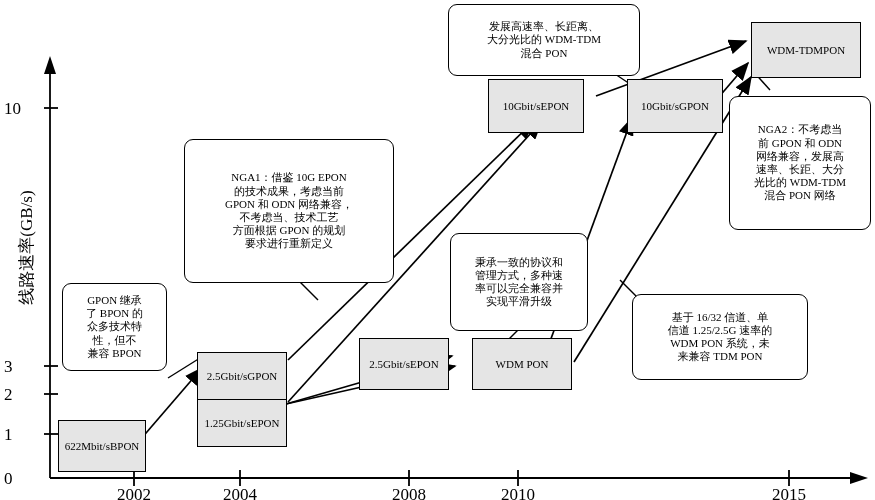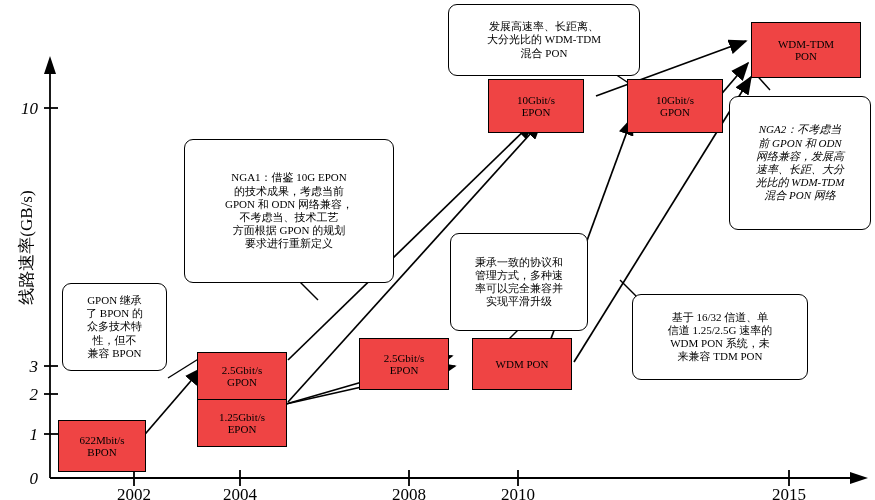--- a/index.html
+++ b/index.html
@@ -6,34 +6,34 @@
   body{
     width:875px;height:500px;background:#ffffff;
     font-family:"Liberation Serif","DejaVu Serif",serif;
     color:#000;overflow:hidden;position:relative;
   }
   #stage{position:relative;width:875px;height:500px;}
 
   svg.layer{position:absolute;left:0;top:0;width:875px;height:500px;pointer-events:none;}
 
   .node{
-    position:absolute;border:1.6px solid #000;background:#ef4444;
-    display:flex;flex-direction:column;align-items:center;justify-content:center;
+    position:absolute;border:1.6px solid #000;background:#e5e5e5;
+    display:flex;flex-direction:row;align-items:center;justify-content:center;
     text-align:center;line-height:1.12;box-sizing:border-box;
   }
   .node .ln{display:block;white-space:nowrap;}
 
   .callout{
     position:absolute;border:1.6px solid #000;border-radius:9px;background:#fff;
     display:flex;flex-direction:column;align-items:center;justify-content:center;
     text-align:center;line-height:1.2;box-sizing:border-box;padding:3px 4px;
   }
   .callout .ln{display:block;white-space:nowrap;}
 
-  .axis-num{position:absolute;text-align:right;line-height:1;font-style:italic;}
+  .axis-num{position:absolute;line-height:1;}
   .xtick-lbl{position:absolute;text-align:center;line-height:1;}
   .ylabel{
     position:absolute;left:-44px;top:236px;width:140px;text-align:center;
     transform:rotate(-90deg);transform-origin:center center;white-space:nowrap;
   }
   .fs16{font-size:11px;}
   .fs17{font-size:17px;}
 </style>
 </head>
 <body>
@@ -163,21 +163,21 @@
     <span class="ln">混合 PON</span>
   </div>
 
   <div class="callout fs16" style="left:450px;top:233px;width:138px;height:98px;">
     <span class="ln">秉承一致的协议和</span>
     <span class="ln">管理方式，多种速</span>
     <span class="ln">率可以完全兼容并</span>
     <span class="ln">实现平滑升级</span>
   </div>
 
-  <div class="callout fs16" style="left:729px;top:96px;width:142px;height:134px;font-style:italic;">
+  <div class="callout fs16" style="left:729px;top:96px;width:142px;height:134px;">
     <span class="ln">NGA2：不考虑当</span>
     <span class="ln">前 GPON 和 ODN</span>
     <span class="ln">网络兼容，发展高</span>
     <span class="ln">速率、长距、大分</span>
     <span class="ln">光比的 WDM-TDM</span>
     <span class="ln">混合 PON 网络</span>
   </div>
 
   <div class="callout fs16" style="left:632px;top:294px;width:176px;height:86px;">
     <span class="ln">基于 16/32 信道、单</span>

